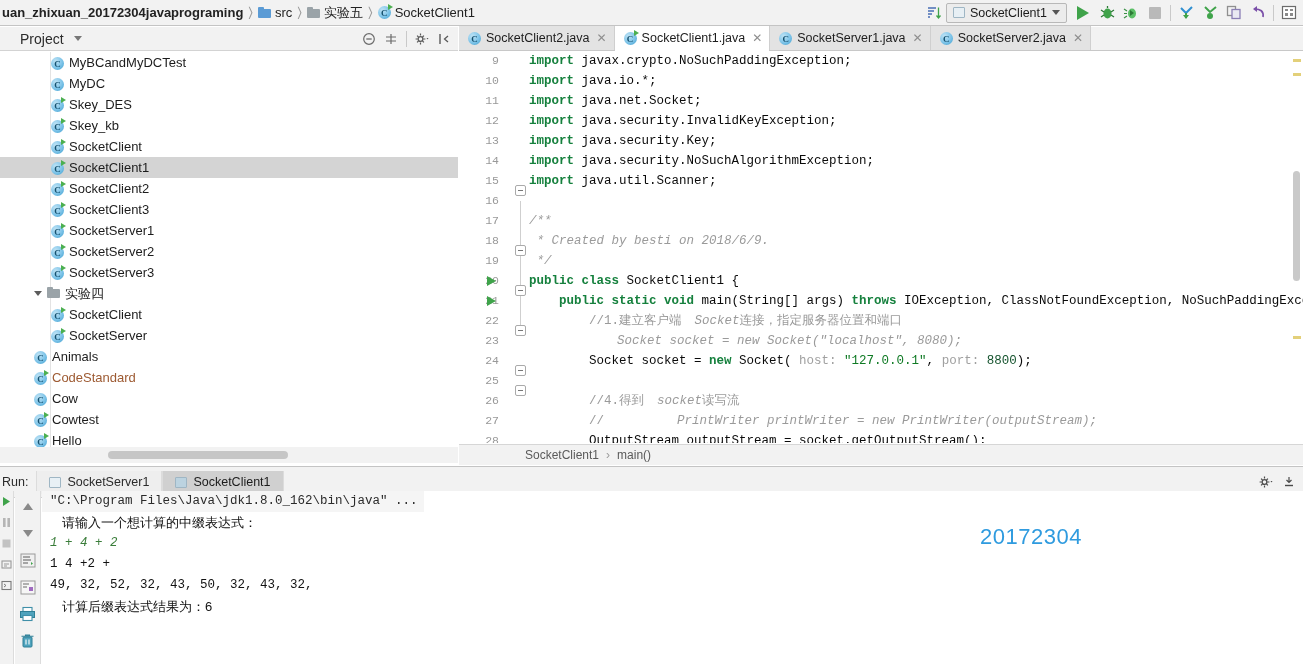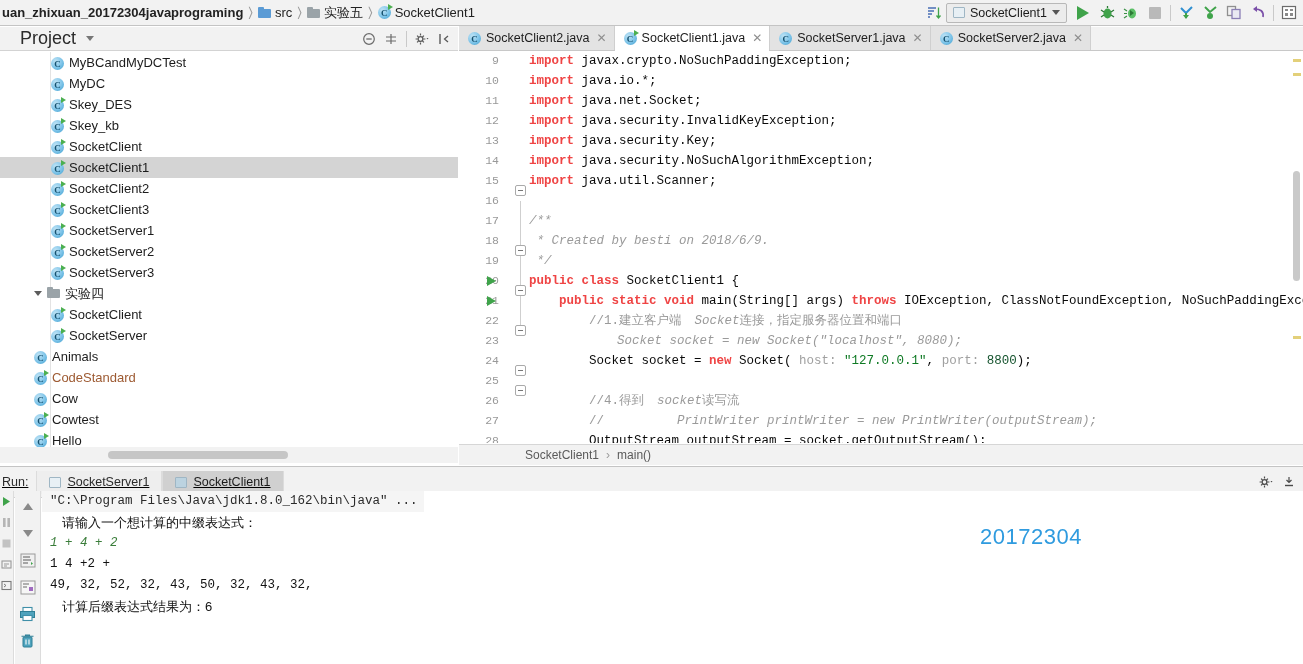--- a/index.html
+++ b/index.html
@@ -64,21 +64,21 @@
 
   .play-tri { width: 0; height: 0; border-left: 12px solid #3fa34a; border-top: 7px solid transparent; border-bottom: 7px solid transparent; }
   .stop-sq { width: 12px; height: 12px; background: #b9b9b9; border-radius: 1px; }
 
   
   .proj-head {
     position: absolute; top: 27px; left: 0; width: 458px; height: 24px;
     background: #f2f2f2; border-bottom: 1px solid #d3d3d3;
     display: flex; align-items: center;
   }
-  .proj-title { font-size: 18px; color: #2b2b2b; margin-left: 20px; }
+  .proj-title { font-size: 14px; color: #2b2b2b; margin-left: 20px; }
   .proj-caret { margin-left: 10px; width: 0; height: 0;
     border-left: 4px solid transparent; border-right: 4px solid transparent; border-top: 5px solid #777; }
   .proj-head-tools { margin-left: auto; display: flex; align-items: center; padding-right: 4px; gap: 2px; }
   .pt { width: 20px; height: 20px; display: flex; align-items: center; justify-content: center; }
 
   .proj-tab-ico { position: absolute; left: 4px; top: 32px; width: 13px; height: 13px; }
 
   .tree {
     position: absolute; top: 52px; left: 0; width: 458px; height: 411px;
     background: #ffffff; overflow: hidden;
@@ -128,21 +128,21 @@
   .fold-box { position: absolute; left: 0; width: 11px; height: 11px;
     border: 1px solid #aaa; border-radius: 2px; background: #fff; }
   .fold-box:after { content: ""; position: absolute; left: 2px; top: 4px; width: 5px; height: 1px; background: #777; }
   .fold-vline { position: absolute; left: 5px; width: 1px; background: #cfcfcf; }
 
   .code {
     position: absolute; left: 70px; top: 0; right: 0; height: 100%;
     font-family: "Liberation Mono", monospace; font-size: 12.5px;
   }
   .cline { height: 20px; line-height: 20px; white-space: pre; color: #0a0a0a; }
-  .kw { color: #ef4444; font-weight: bold; }
+  .kw { color: #15803d; font-weight: bold; }
   .str { color: #0f7a24; }
   .num { color: #14532d; }
   .cmt { color: #9a9a9a; }
   .cmt-i { color: #9a9a9a; font-style: italic; margin-left: 13px; }
   .doc { color: #9a9a9a; font-style: italic; }
   .hint { color: #a0a0a0; }
   .cn { color: #0a0a0a; }
 
   .edit-vscroll { position: absolute; right: 3px; top: 120px; width: 7px; height: 110px; background: #c9c9c9; border-radius: 4px; }
   .warn-mark { position: absolute; right: 2px; width: 8px; height: 3px; background: #e3d07a; }
@@ -156,21 +156,21 @@
   .editor-status .bsep { margin: 0 7px; color: #9c9c9c; }
 
   
   .proj-hscroll { position: absolute; top: 447px; left: 0; width: 458px; height: 16px; background: #f2f2f2; }
   .proj-hscroll .thumb { position: absolute; left: 108px; top: 4px; width: 180px; height: 8px; background: #c6c6c6; border-radius: 4px; }
 
   
   .run-tabs {
     position: absolute; top: 466px; left: 0; width: 1303px; height: 32px;
     background: #f2f2f2; border-top: 1px solid #c4c4c4; border-bottom: 1px solid #d2d2d2;
-    display: flex; align-items: center; text-decoration: underline;
+    display: flex; align-items: center;
   }
   .run-label { font-size: 12.5px; color: #2b2b2b; margin-left: 2px; margin-right: 8px; }
   .rtab {
     height: 23px; display: flex; align-items: center; gap: 6px; padding: 0 12px;
     font-size: 12.5px; color: #2b2b2b; background: #eeeeee;
     border-left: 1px solid #dcdcdc; border-right: 1px solid #dcdcdc;
   }
   .rtab.active { background: #d0d0d0; color: #1b1b1b; }
   .rtab-ico { width: 12px; height: 11px; border: 1px solid #9fb6c4; background: #e8f0f5; border-radius: 1px; }
   .rtab-ico.act { background: #bcd3e0; }

